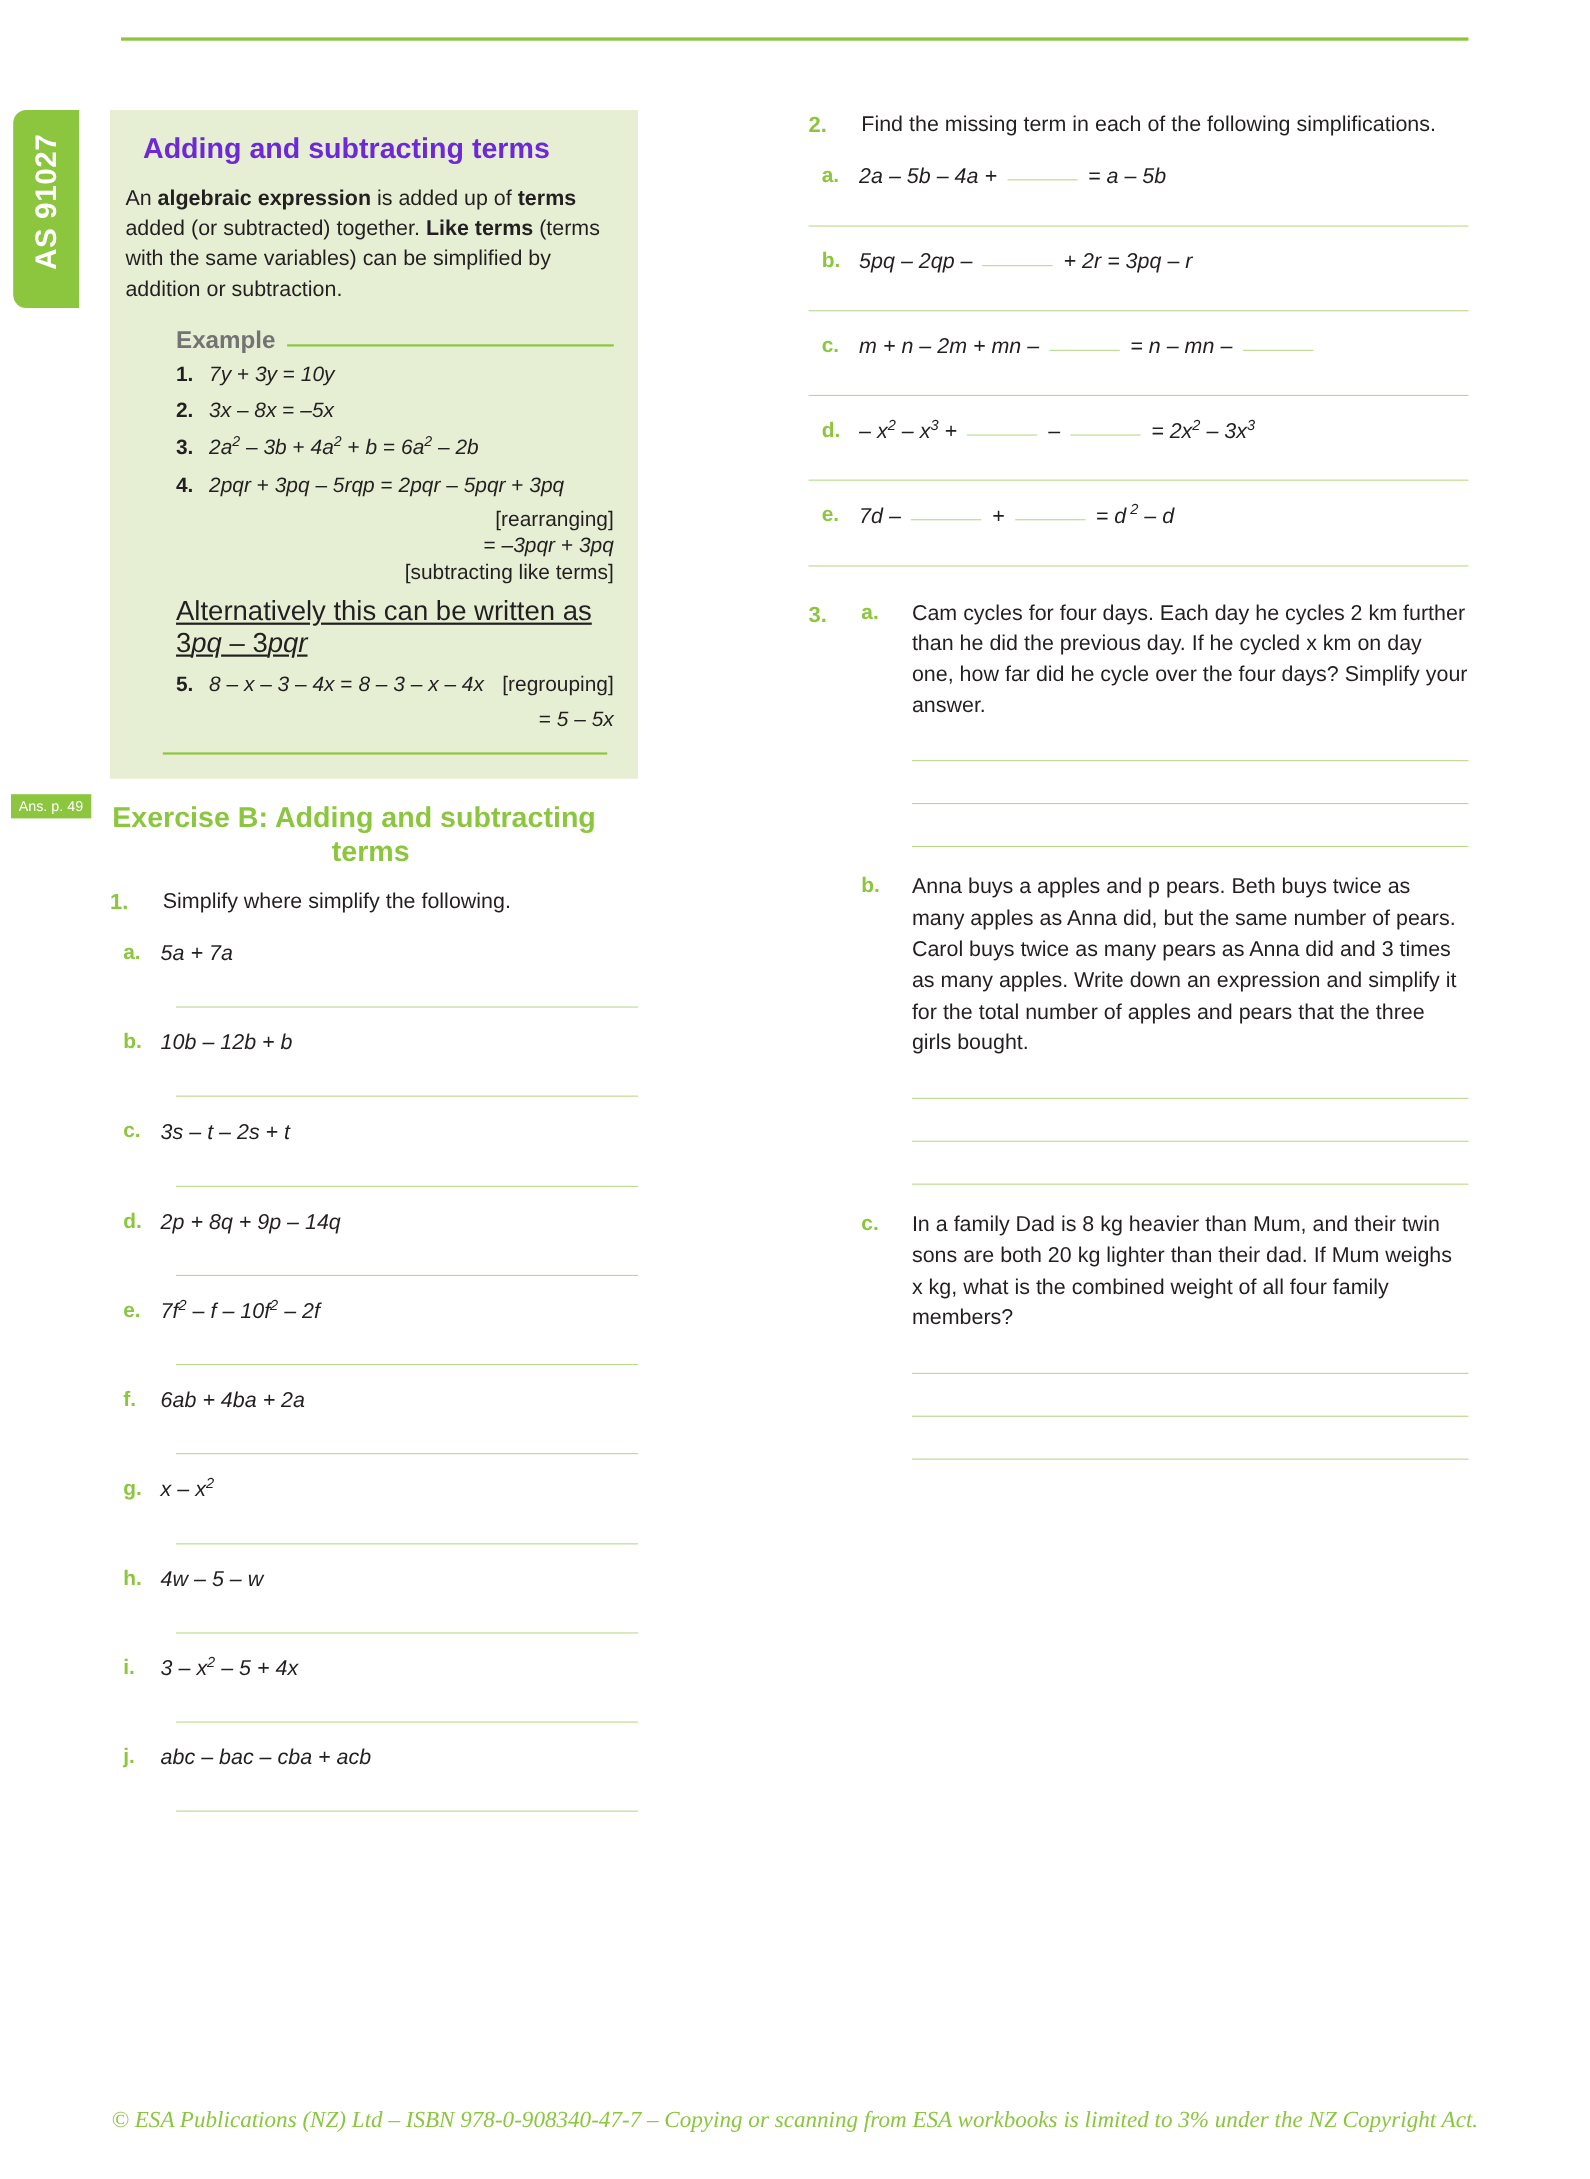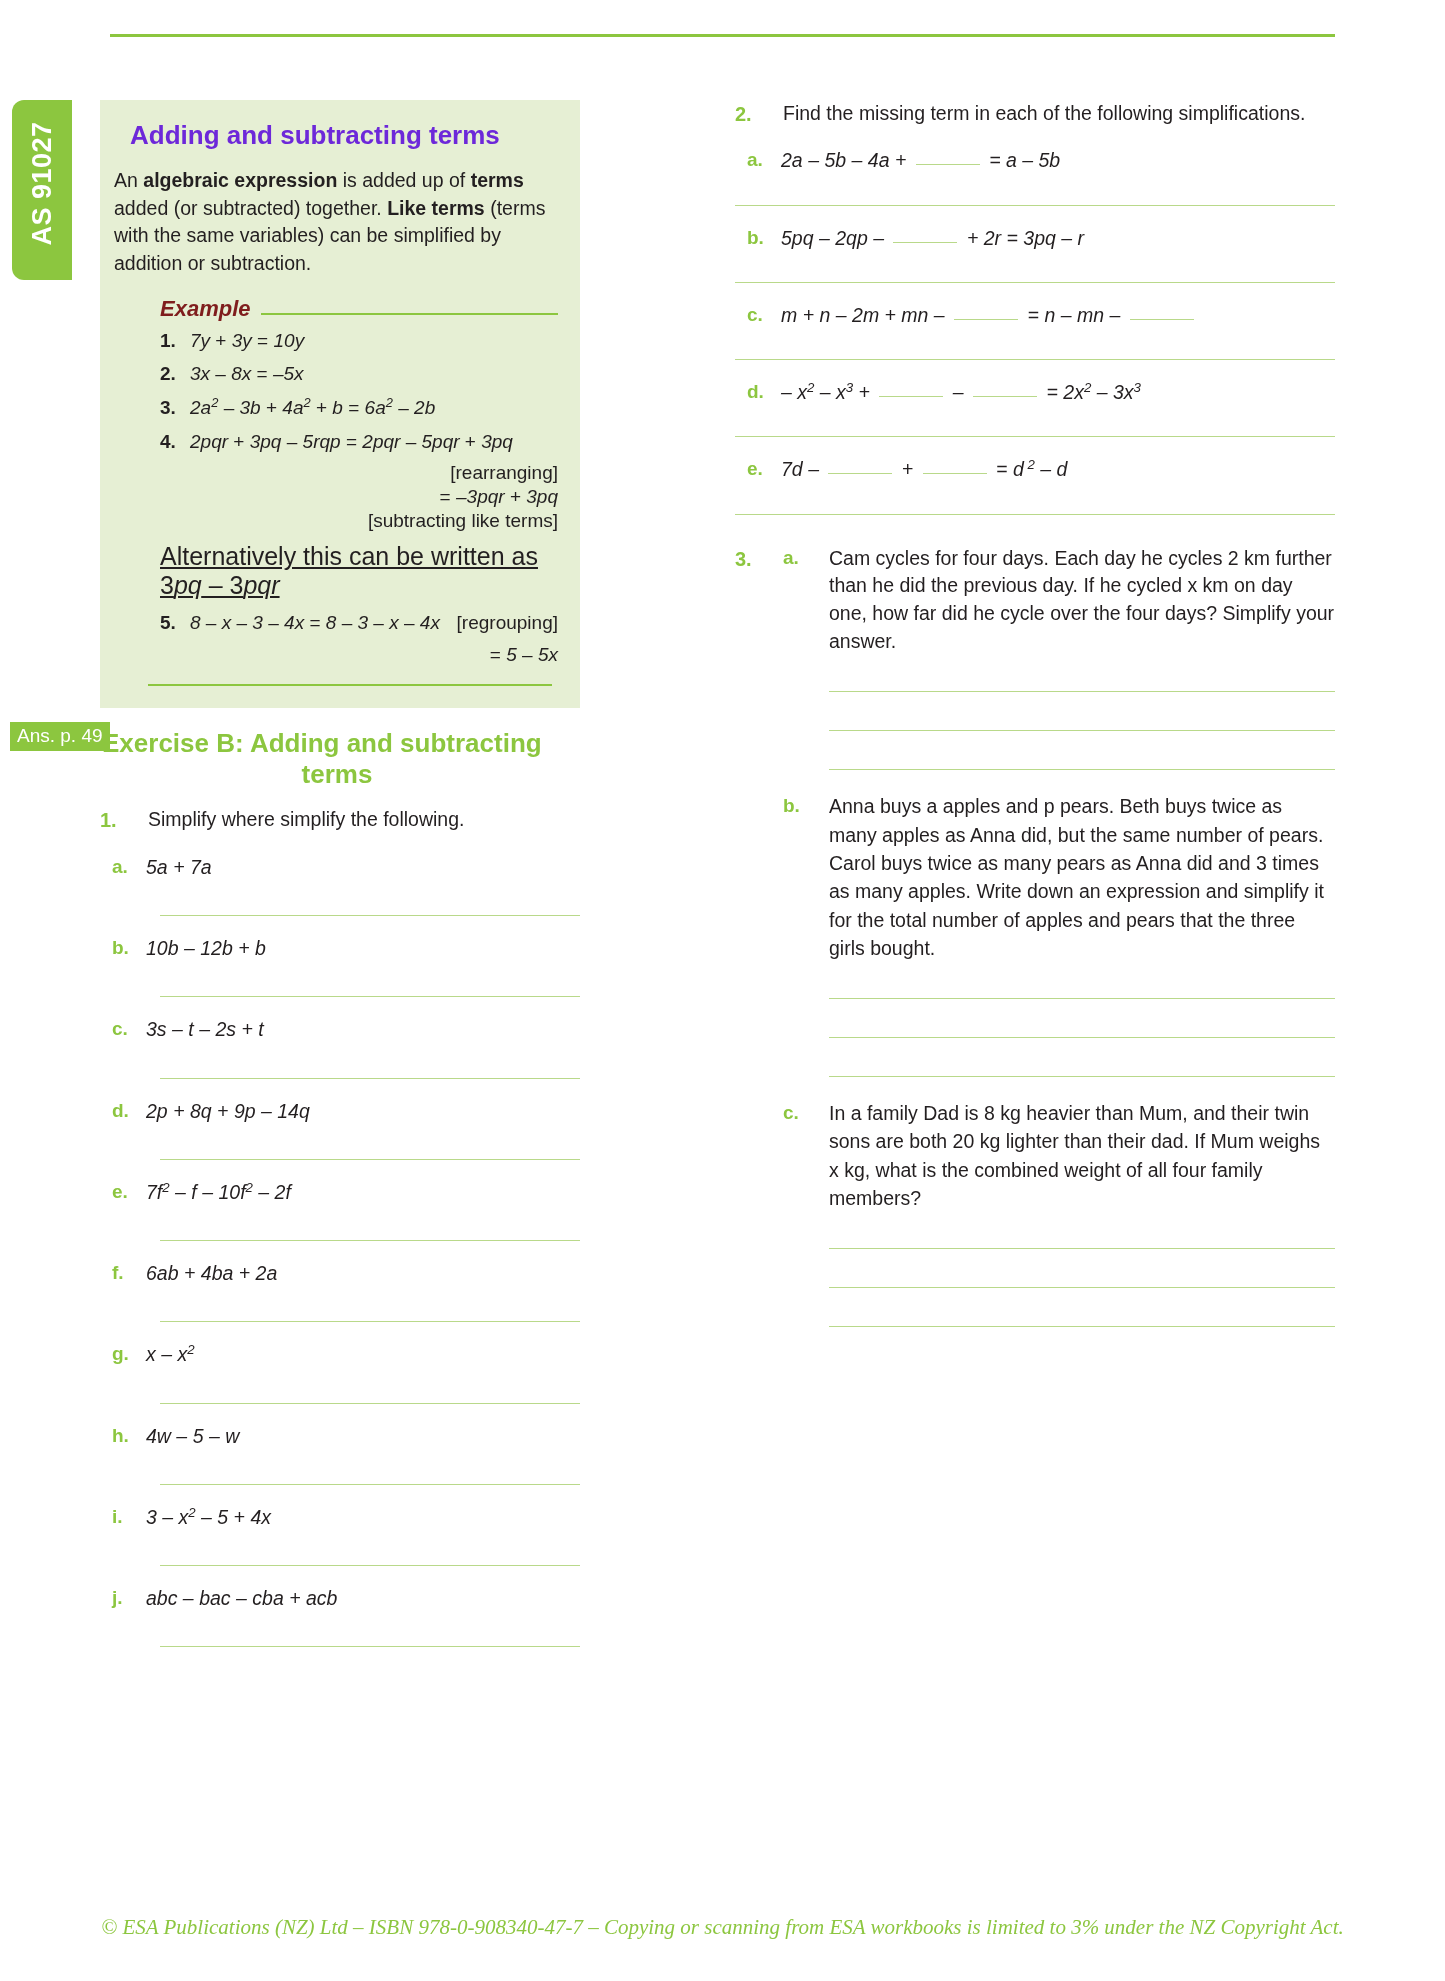--- a/index.html
+++ b/index.html
@@ -58,21 +58,21 @@
     margin:2px 0 16px 16px;
   }
   .concept-body{ font-size:19.5px; line-height:1.42; color:#231f20; }
   .concept-body b{ font-weight:bold; }
 
   .example-head{
     display:flex; align-items:flex-end; gap:10px;
     margin:18px 0 6px 46px;
   }
   .example-head .ex-label{
-    color:#7f1d1d; font-weight:bold; font-style:italic; font-size:22px;
+    color:#737373; font-weight:bold; font-size:22px;
     white-space:nowrap;
     text-align:right;
   }
   .example-head .ex-rule{
     flex:1; height:2px; background:#8cc63f; margin-bottom:7px;
   }
 
   .ex-list{ margin:4px 0 0 0; padding:0; list-style:none; }
   .ex-item{
     display:flex; margin:0 0 8px 46px; font-size:19px; line-height:1.35;
@@ -92,21 +92,21 @@
   .alt-line{ margin:10px 0 10px 46px; font-size:25px;text-decoration:underline; }
 
   .concept-rule-bottom{
     height:2px; background:#8cc63f; margin:18px 6px 0 34px;
   }
 
   
   .ans-badge{
     position:absolute; left:10px; top:722px;
     background:#8cc63f; color:#ffffff;
-    font-size:19px; padding:3px 7px 4px 7px;
+    font-size:13px; padding:3px 7px 4px 7px;
     white-space:nowrap;
   }
 
   
   .ex-heading{
     color:#8cc63f; font-weight:bold; font-size:26px;
     line-height:1.2; margin:20px 0 0 0; padding-left:2px;
   }
   .ex-heading .l2{ display:block; text-align:center; padding-right:8px;}
 

